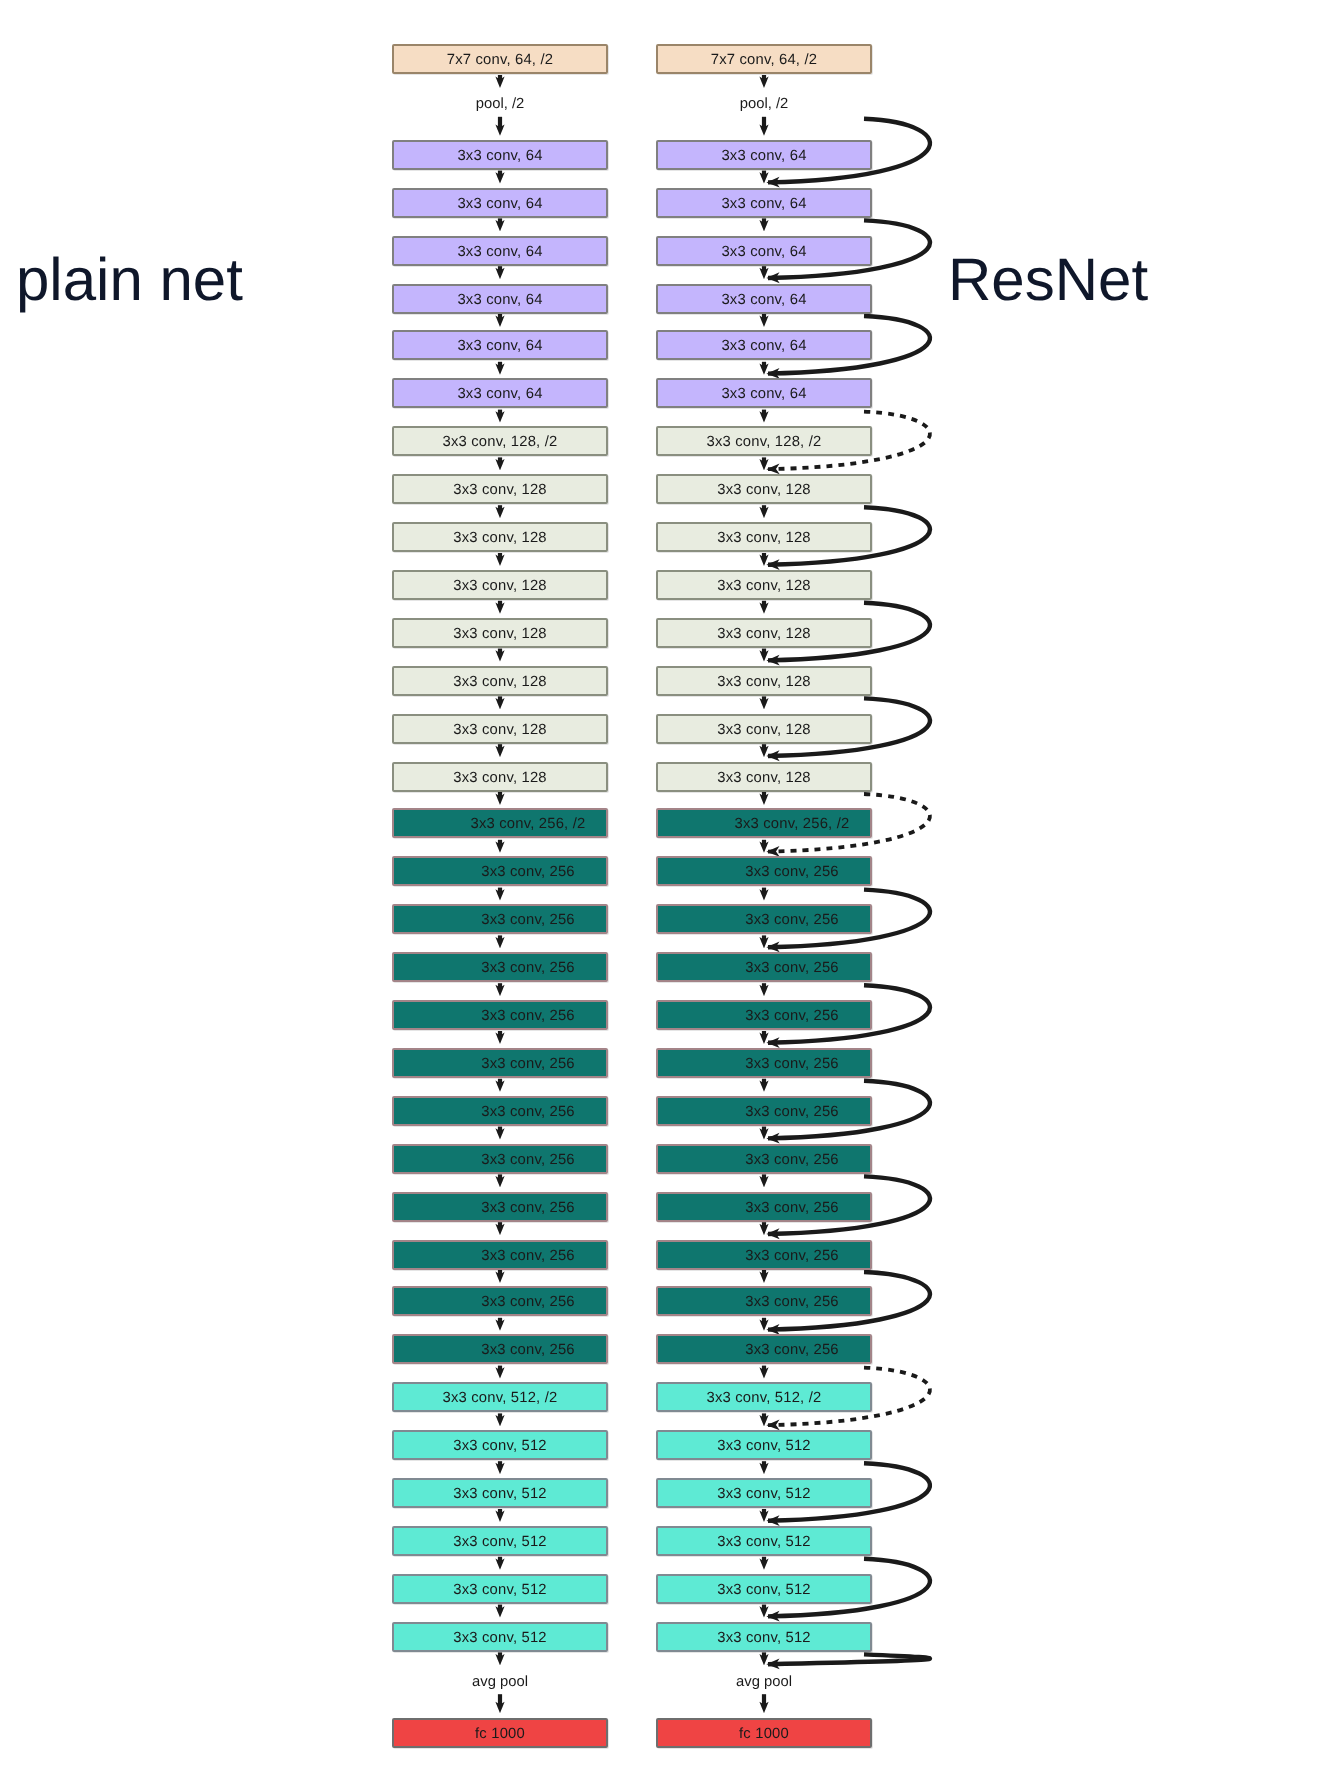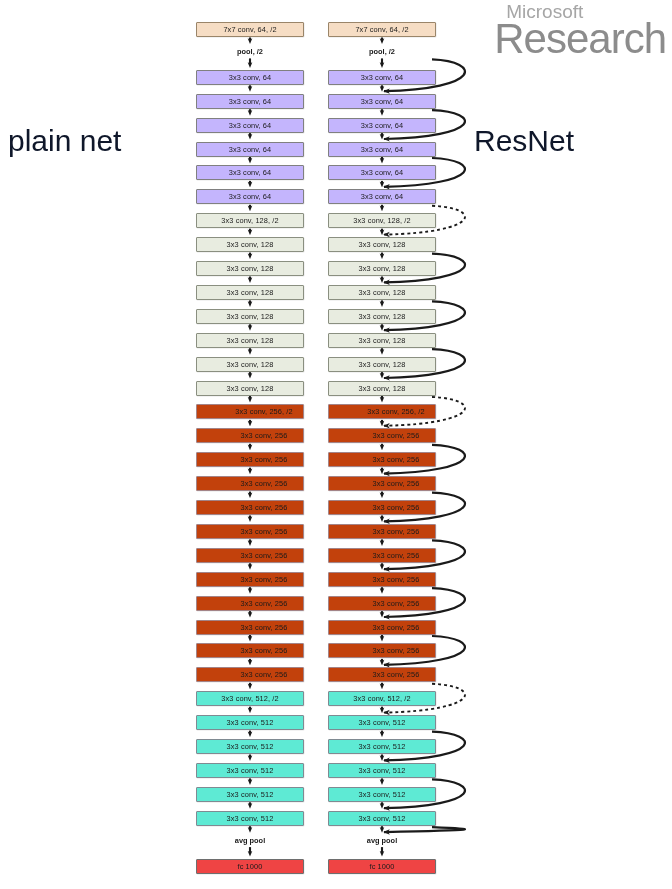--- a/index.html
+++ b/index.html
@@ -34,46 +34,41 @@
     font-size:7.4px;
     color:#1a1a1a;
     display:flex;align-items:center;justify-content:center;
     letter-spacing:0.1px;
     white-space:nowrap;
     box-shadow:0.5px 0.5px 0 rgba(0,0,0,0.10);
   }
   .blk.c7   {background:#f6ddc4;border-color:#9a8569;text-align:right;}
   .blk.c64  {background:#c4b5fd;border-color:#808080;}
   .blk.c128 {background:#e8ece0;border-color:#8a8f80;}
-  .blk.c256 {background:#c2410c;border-color:#a38488;padding-left:28px;}
+  .blk.c256 {background:#0f766e;border-color:#a38488;padding-left:28px;}
   .blk.c512 {background:#5eead4;border-color:#808a92;}
   .blk.cfc  {background:#ef4444;border-color:#6e6e6e;}
 
   
   .tlabel{
     position:absolute;left:6px;width:108px;height:12px;
     font-size:7.4px;color:#1a1a1a;
     display:flex;align-items:center;justify-content:center;
     white-space:nowrap;
-    font-weight:bold;
   }
 
   
   .arrows,.skips{position:absolute;left:0;top:0;width:120px;height:889px;overflow:visible;pointer-events:none;}
   .skips{width:180px;}
 </style>
 </head>
 <body>
 
 <div id="stage">
 
-  <div class="msr">
-    <span class="msr-ms">Microsoft</span>
-    <span class="msr-res">Research</span>
-  </div>
 
   <div class="net-label" id="plain-label">plain net</div>
   <div class="net-label" id="resnet-label">ResNet</div>
 
   <div class="column" id="col-plain">
     <svg class="arrows" id="arrows-plain">
         <defs>
           <marker id="ah-p" markerWidth="6" markerHeight="6" refX="3.2" refY="2.6" orient="auto" markerUnits="userSpaceOnUse">
             <path d="M0.3,0.3 L6,2.6 L0.3,4.9 L1.7,2.6 Z" fill="#1a1a1a"></path>
           </marker>

